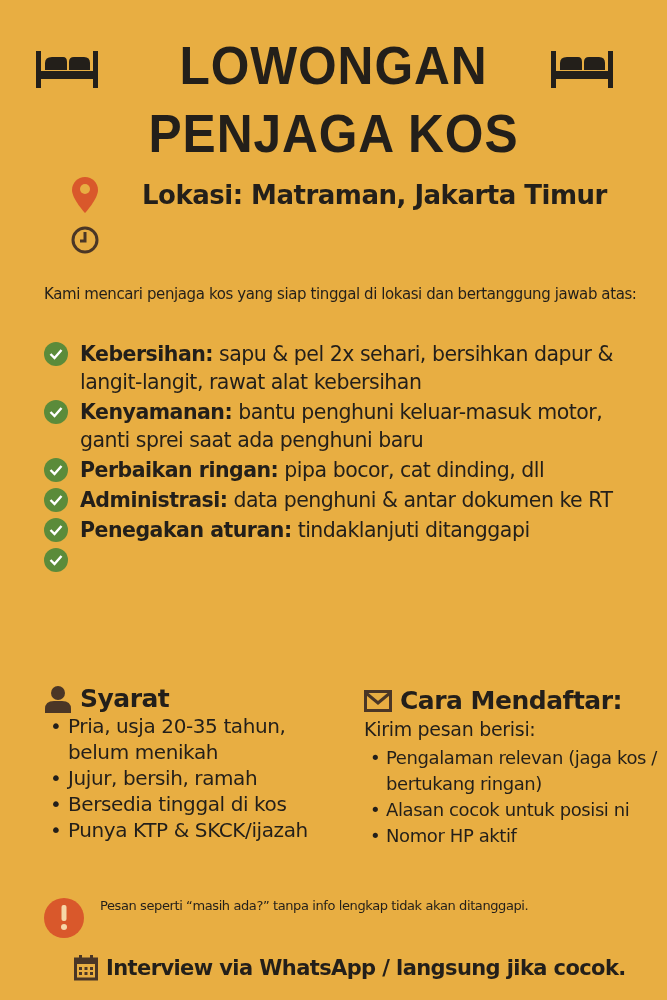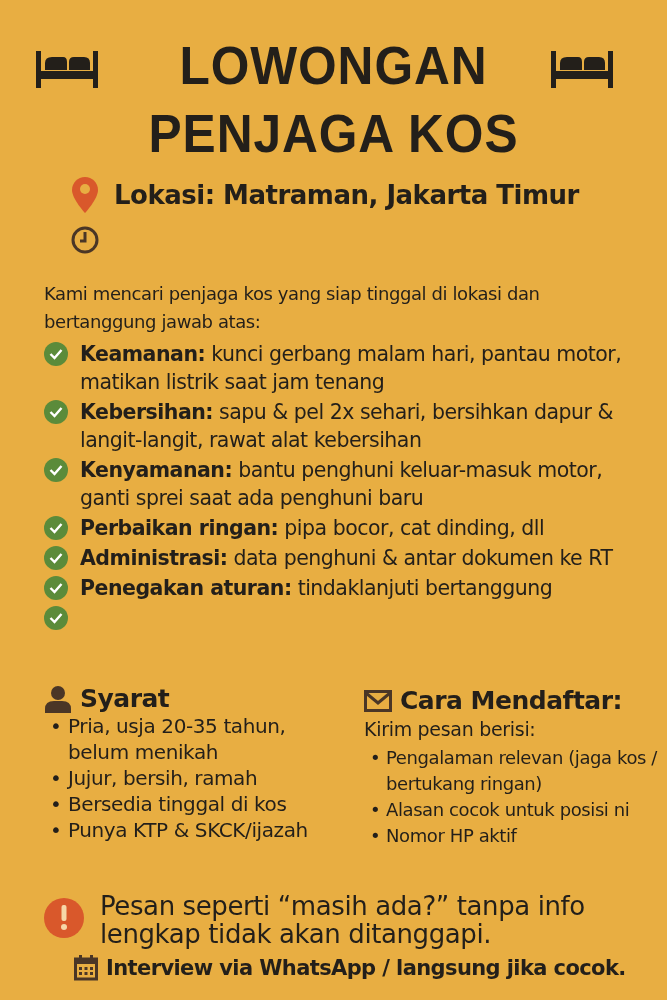--- a/index.html
+++ b/index.html
@@ -16,39 +16,39 @@
     font-size:54px; letter-spacing:1px; line-height:1; color:#231F1A;
     transform:scaleX(0.92);
   }
   .t1 { top:38px; }
   .t2 { top:106px; }
   .bed { position:absolute; top:48px; width:62px; height:40px; }
   .bed.left { left:36px; }
   .bed.right { left:551px; }
   .meta-row { position:absolute; left:70px; display:flex; align-items:center; font-size:26px; font-weight:bold; letter-spacing:-0.5px; }
   .meta-row .ico { width:30px; height:34px; margin-right:14px; display:flex; align-items:center; justify-content:center; }
-  .m1 { top:178px; }
+  .m1 { top:178px;gap:28px; }
   .m2 { top:223px; }
-  .intro { position:absolute; left:44px; top:280px; width:600px; font-size:18px; line-height:28px; letter-spacing:-0.4px; }
+  .intro { position:absolute; left:44px; top:280px; width:600px; font-size:15px; line-height:28px; letter-spacing:-0.4px; }
   .duties { position:absolute; left:44px; top:340px; width:600px; margin:0; padding:0; list-style:none; }
   .duty { display:flex; align-items:flex-start; font-size:20.5px; line-height:28px; letter-spacing:-0.5px; margin-bottom:2px; }
   .duty .chk { flex:0 0 24px; width:24px; height:24px; border-radius:50%; background:#5B8B3A; margin-right:12px; margin-top:2px; display:flex; align-items:center; justify-content:center; }
   .duty b { font-weight:bold; }
   .col-left { position:absolute; left:44px; top:684px; width:300px; }
   .col-right { position:absolute; left:364px; top:686px; width:315px; }
   .sec-head { display:flex; align-items:center; font-size:25px; font-weight:bold; letter-spacing:-0.5px; }
   .sec-head .ico { margin-right:8px; display:flex; }
   .bul { list-style:none; margin:0; padding:0; }
   .bul li { position:relative; padding-left:24px; font-size:20px; line-height:26px; letter-spacing:-0.4px; }
   .bul li::before { content:"•"; position:absolute; left:6px; top:0; }
   .col-right .bul li { font-size:18px; line-height:26px; padding-left:22px; }
   .col-right .sub { font-size:19px; line-height:28px; margin-bottom:2px; letter-spacing:-0.3px; }
   .alert { position:absolute; left:44px; top:892px; display:flex; align-items:flex-start; }
   .alert .ico { width:40px; height:40px; border-radius:50%; background:#D9582B; margin-right:16px; margin-top:6px; display:flex; align-items:center; justify-content:center; }
-  .alert .txt { font-size:26px; line-height:28px; letter-spacing:-0.4px; width:520px; }
+  .alert .txt { font-size:13px; line-height:28px; letter-spacing:-0.4px; width:520px; }
   .interview { position:absolute; left:46px; top:955px; display:flex; align-items:center; font-size:21px; font-weight:bold; letter-spacing:-0.6px;padding-left:28px; }
   .interview .ico { margin-right:8px; display:flex; }
 </style>
 </head>
 <body>
 
 <svg class="bed left" viewBox="0 0 62 40">
   <rect x="0" y="3" width="5" height="37" fill="#231F1A"></rect>
   <rect x="57" y="3" width="5" height="37" fill="#231F1A"></rect>
   <rect x="0" y="23" width="62" height="8" fill="#231F1A"></rect>
@@ -85,28 +85,20 @@
 
 <div class="intro">Kami mencari penjaga kos yang siap tinggal di lokasi dan bertanggung jawab atas:</div>
 
 <ul class="duties">
   <li class="duty">
     <span class="chk">
         <svg width="14" height="12" viewBox="0 0 14 12">
           <path d="M1.5 6 L5.5 10 L12.5 2" fill="none" stroke="#fff" stroke-width="2.4"></path>
         </svg>
       </span>
-    <span><b>Keamanan:</b><span> kunci gerbang malam hari, pantau motor, matikan listrik saat jam tenang</span></span>
-  </li>
-  <li class="duty">
-    <span class="chk">
-        <svg width="14" height="12" viewBox="0 0 14 12">
-          <path d="M1.5 6 L5.5 10 L12.5 2" fill="none" stroke="#fff" stroke-width="2.4"></path>
-        </svg>
-      </span>
     <span><b>Kebersihan:</b><span> sapu &amp; pel 2x sehari, bersihkan dapur &amp; langit-langit, rawat alat kebersihan</span></span>
   </li>
   <li class="duty">
     <span class="chk">
         <svg width="14" height="12" viewBox="0 0 14 12">
           <path d="M1.5 6 L5.5 10 L12.5 2" fill="none" stroke="#fff" stroke-width="2.4"></path>
         </svg>
       </span>
     <span><b>Kenyamanan:</b><span> bantu penghuni keluar-masuk motor, ganti sprei saat ada penghuni baru</span></span>
   </li>
@@ -125,21 +117,21 @@
         </svg>
       </span>
     <span><b>Administrasi:</b><span> data penghuni &amp; antar dokumen ke RT</span></span>
   </li>
   <li class="duty">
     <span class="chk">
         <svg width="14" height="12" viewBox="0 0 14 12">
           <path d="M1.5 6 L5.5 10 L12.5 2" fill="none" stroke="#fff" stroke-width="2.4"></path>
         </svg>
       </span>
-    <span><b>Penegakan aturan:</b><span> tindaklanjuti bertanggung</span></span>
+    <span><b>Penegakan aturan:</b><span> tindaklanjuti ditanggapi</span></span>
   </li>
   <li class="duty">
     <span class="chk">
         <svg width="14" height="12" viewBox="0 0 14 12">
           <path d="M1.5 6 L5.5 10 L12.5 2" fill="none" stroke="#fff" stroke-width="2.4"></path>
         </svg>
       </span>
   </li>
 </ul>
 

